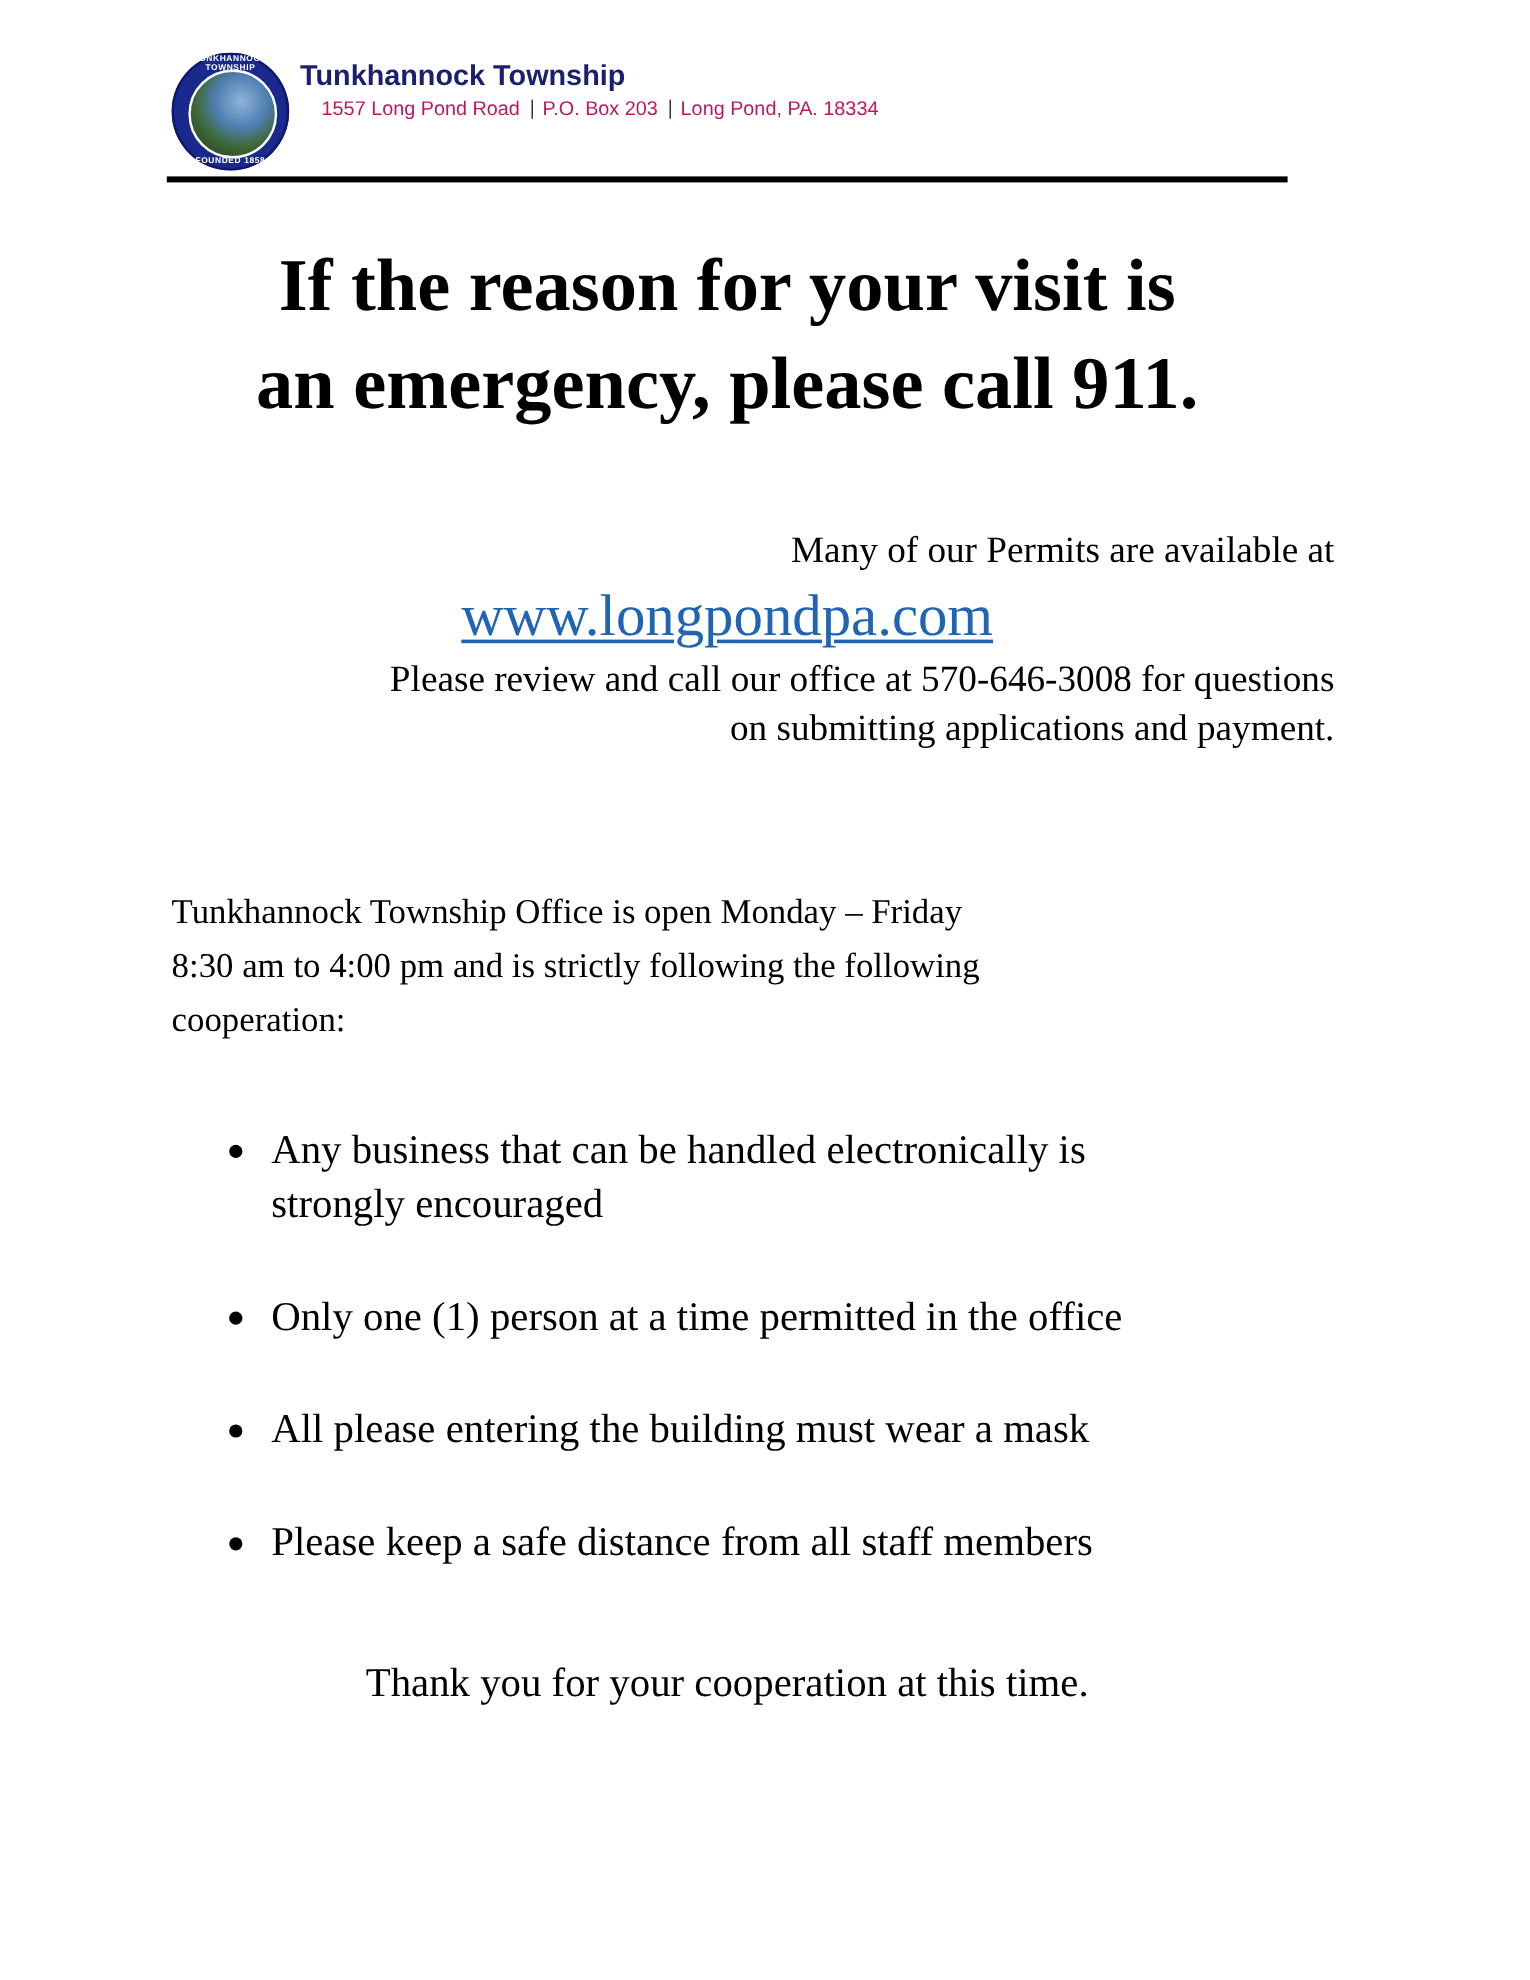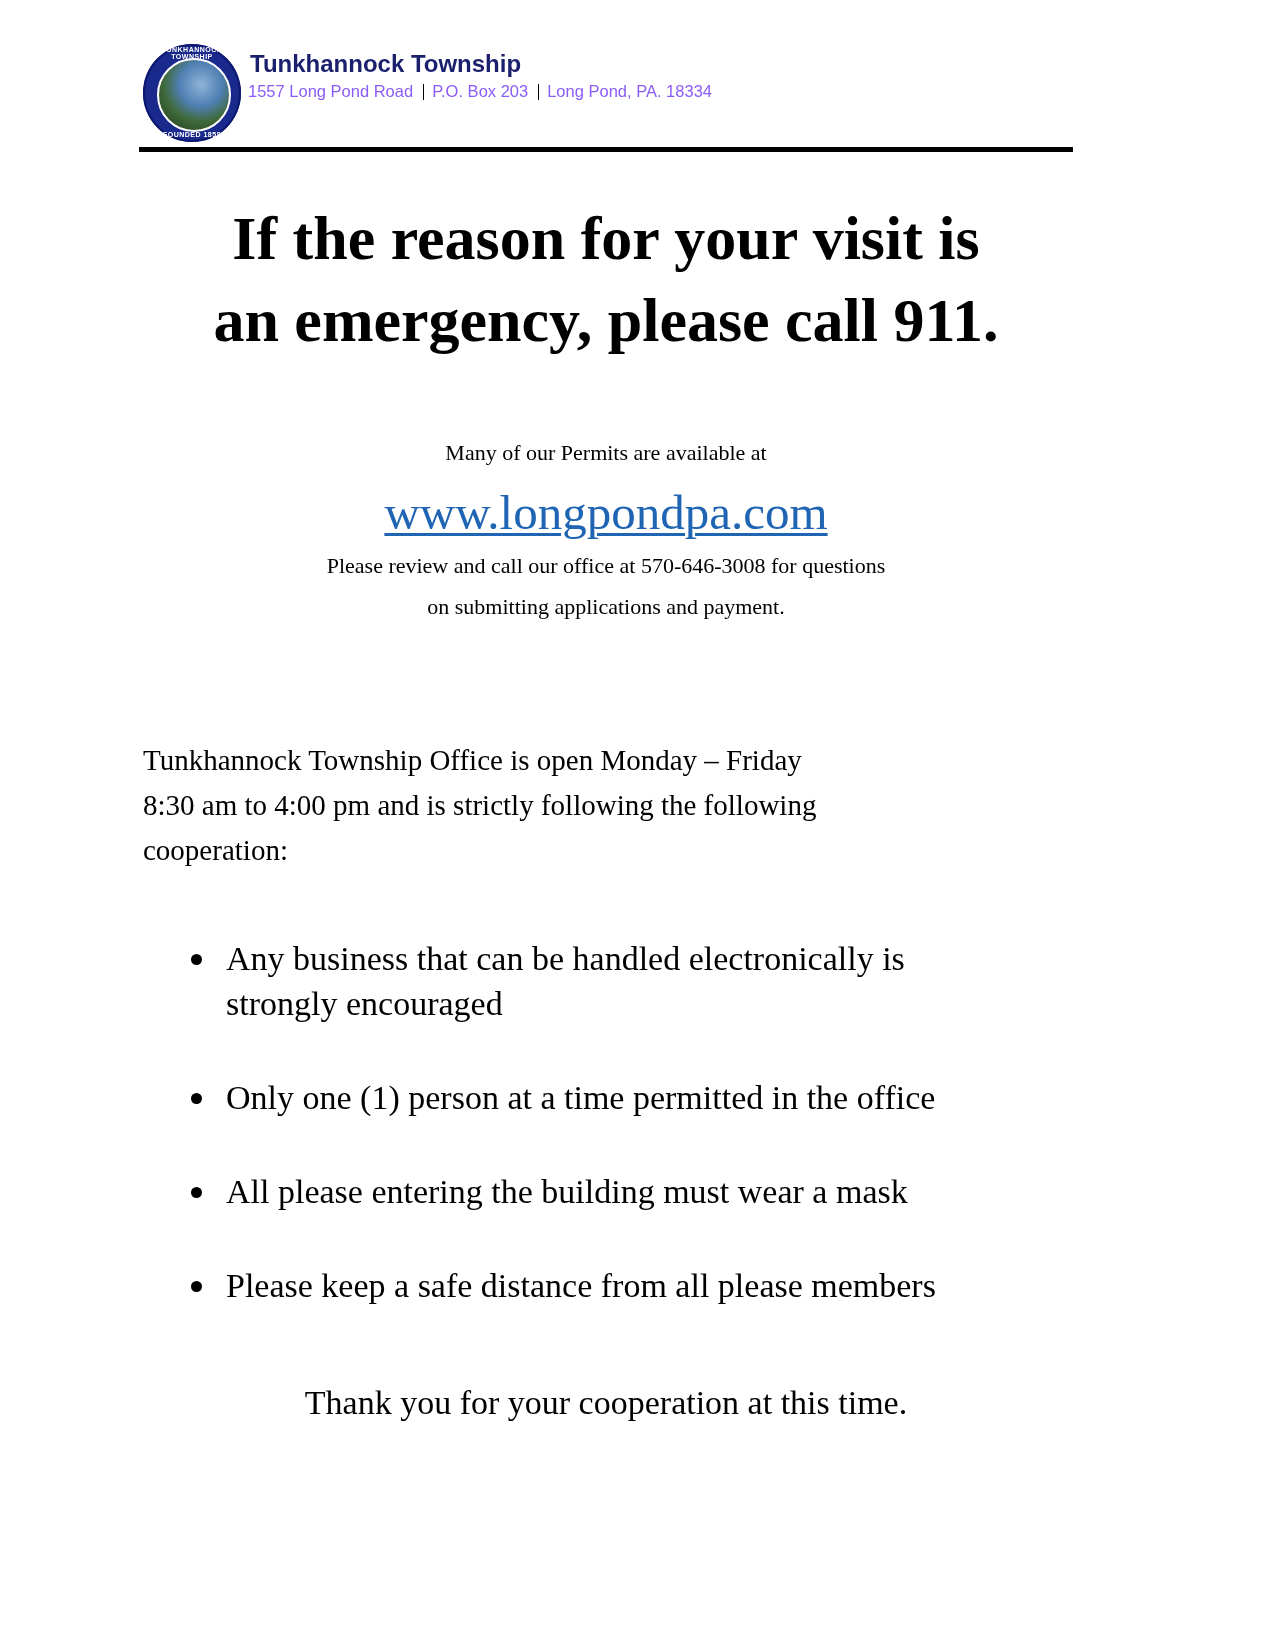--- a/index.html
+++ b/index.html
@@ -3,27 +3,27 @@
 <meta charset="utf-8">
 <style>
   html, body { margin: 0; padding: 0; background: #ffffff; }
   body { width: 1275px; height: 1650px; position: relative; overflow: hidden; font-family: "Liberation Serif", serif; color: #000; }
   .letterhead { position: absolute; left: 143px; top: 44px; width: 930px; height: 100px; }
   .seal { position: absolute; left: 0; top: 0; width: 98px; height: 98px; border-radius: 50%; background: #1a2a8c; box-shadow: 0 0 0 2px #0d1870 inset; }
   .seal-inner { position: absolute; left: 14px; top: 14px; width: 70px; height: 70px; border-radius: 50%; background: radial-gradient(circle at 60% 35%, #8fb3d8 0%, #4f7fb3 35%, #3f6a3a 60%, #2f4d2a 80%); border: 2px solid #ffffff; }
   .seal-text-top { position: absolute; left: 0; top: 2px; width: 98px; text-align: center; font-family: "Liberation Sans", sans-serif; font-weight: bold; font-size: 7px; color: #fff; letter-spacing: 0.5px; }
   .seal-text-bottom { position: absolute; left: 0; bottom: 4px; width: 98px; text-align: center; font-family: "Liberation Sans", sans-serif; font-weight: bold; font-size: 7px; color: #fff; letter-spacing: 0.5px; }
   .org-name { position: absolute; left: 107px; top: 6px; font-family: "Liberation Sans", sans-serif; font-weight: bold; font-size: 24px; color: #1a1f6e; white-space: nowrap; }
-  .addr-line { position: absolute; left: 105px; font-family: "Liberation Sans", sans-serif; font-size: 16.5px; color: #8b5cf6; white-space: nowrap; }
+  .addr-line { position: absolute; left: 125px; font-family: "Liberation Sans", sans-serif; font-size: 16.5px; color: #be185d; white-space: nowrap; }
   .addr-line.l1 { top: 38px; }
   .addr-line.l2 { top: 61px; }
   .sep { display: inline-block; width: 1px; height: 16px; background: #000; margin: 0 8px 0 10px; vertical-align: -3px; }
   .rule { position: absolute; left: 139px; top: 147px; width: 934px; height: 5px; background: #000; }
   .headline { position: absolute; left: 100px; top: 197px; width: 1012px; text-align: center; font-family: "Liberation Serif", serif; font-weight: bold; font-size: 62px; line-height: 82px; }
-  .center-block { position: absolute; left: 100px; width: 1012px; text-align: center; font-size: 22px; }
+  .center-block { position: absolute; left: 100px; width: 1012px; text-align: right; font-size: 31px; }
   .permits-line { top: 440px; }
   .url-link { position: absolute; left: 100px; top: 484px; width: 1012px; text-align: center; font-size: 49px; color: #1f65b3; }
   .url-link span { text-decoration: underline; text-decoration-thickness: 3px; text-underline-offset: 4px; }
   .review-line { top: 545px; line-height: 41px; }
   .hours-para { position: absolute; left: 143px; top: 738px; width: 940px; font-size: 29px; line-height: 45px; }
   .guidelines { position: absolute; left: 175px; top: 924px; width: 900px; list-style: none; margin: 12px; padding: 0; font-size: 34px; line-height: 45px; }
   .guidelines li { position: relative; padding-left: 39px; }
   .guidelines li .bullet { position: absolute; left: 4px; top: 18px; width: 11px; height: 11px; border-radius: 50%; background: #000; }
   .guidelines li.g1 { margin-bottom: 49px; }
   .guidelines li.g2 { margin-bottom: 49px; }
@@ -78,17 +78,17 @@
   <li class="g2">
     <span class="bullet"></span>
     <div>Only one (1) person at a time permitted in the office</div>
   </li>
   <li class="g3">
     <span class="bullet"></span>
     <div>All please entering the building must wear a mask</div>
   </li>
   <li class="g4">
     <span class="bullet"></span>
-    <div>Please keep a safe distance from all please members</div>
+    <div>Please keep a safe distance from all staff members</div>
   </li>
 </ul>
 
 <div class="thanks">Thank you for your cooperation at this time.</div>
 
 </body></html>

